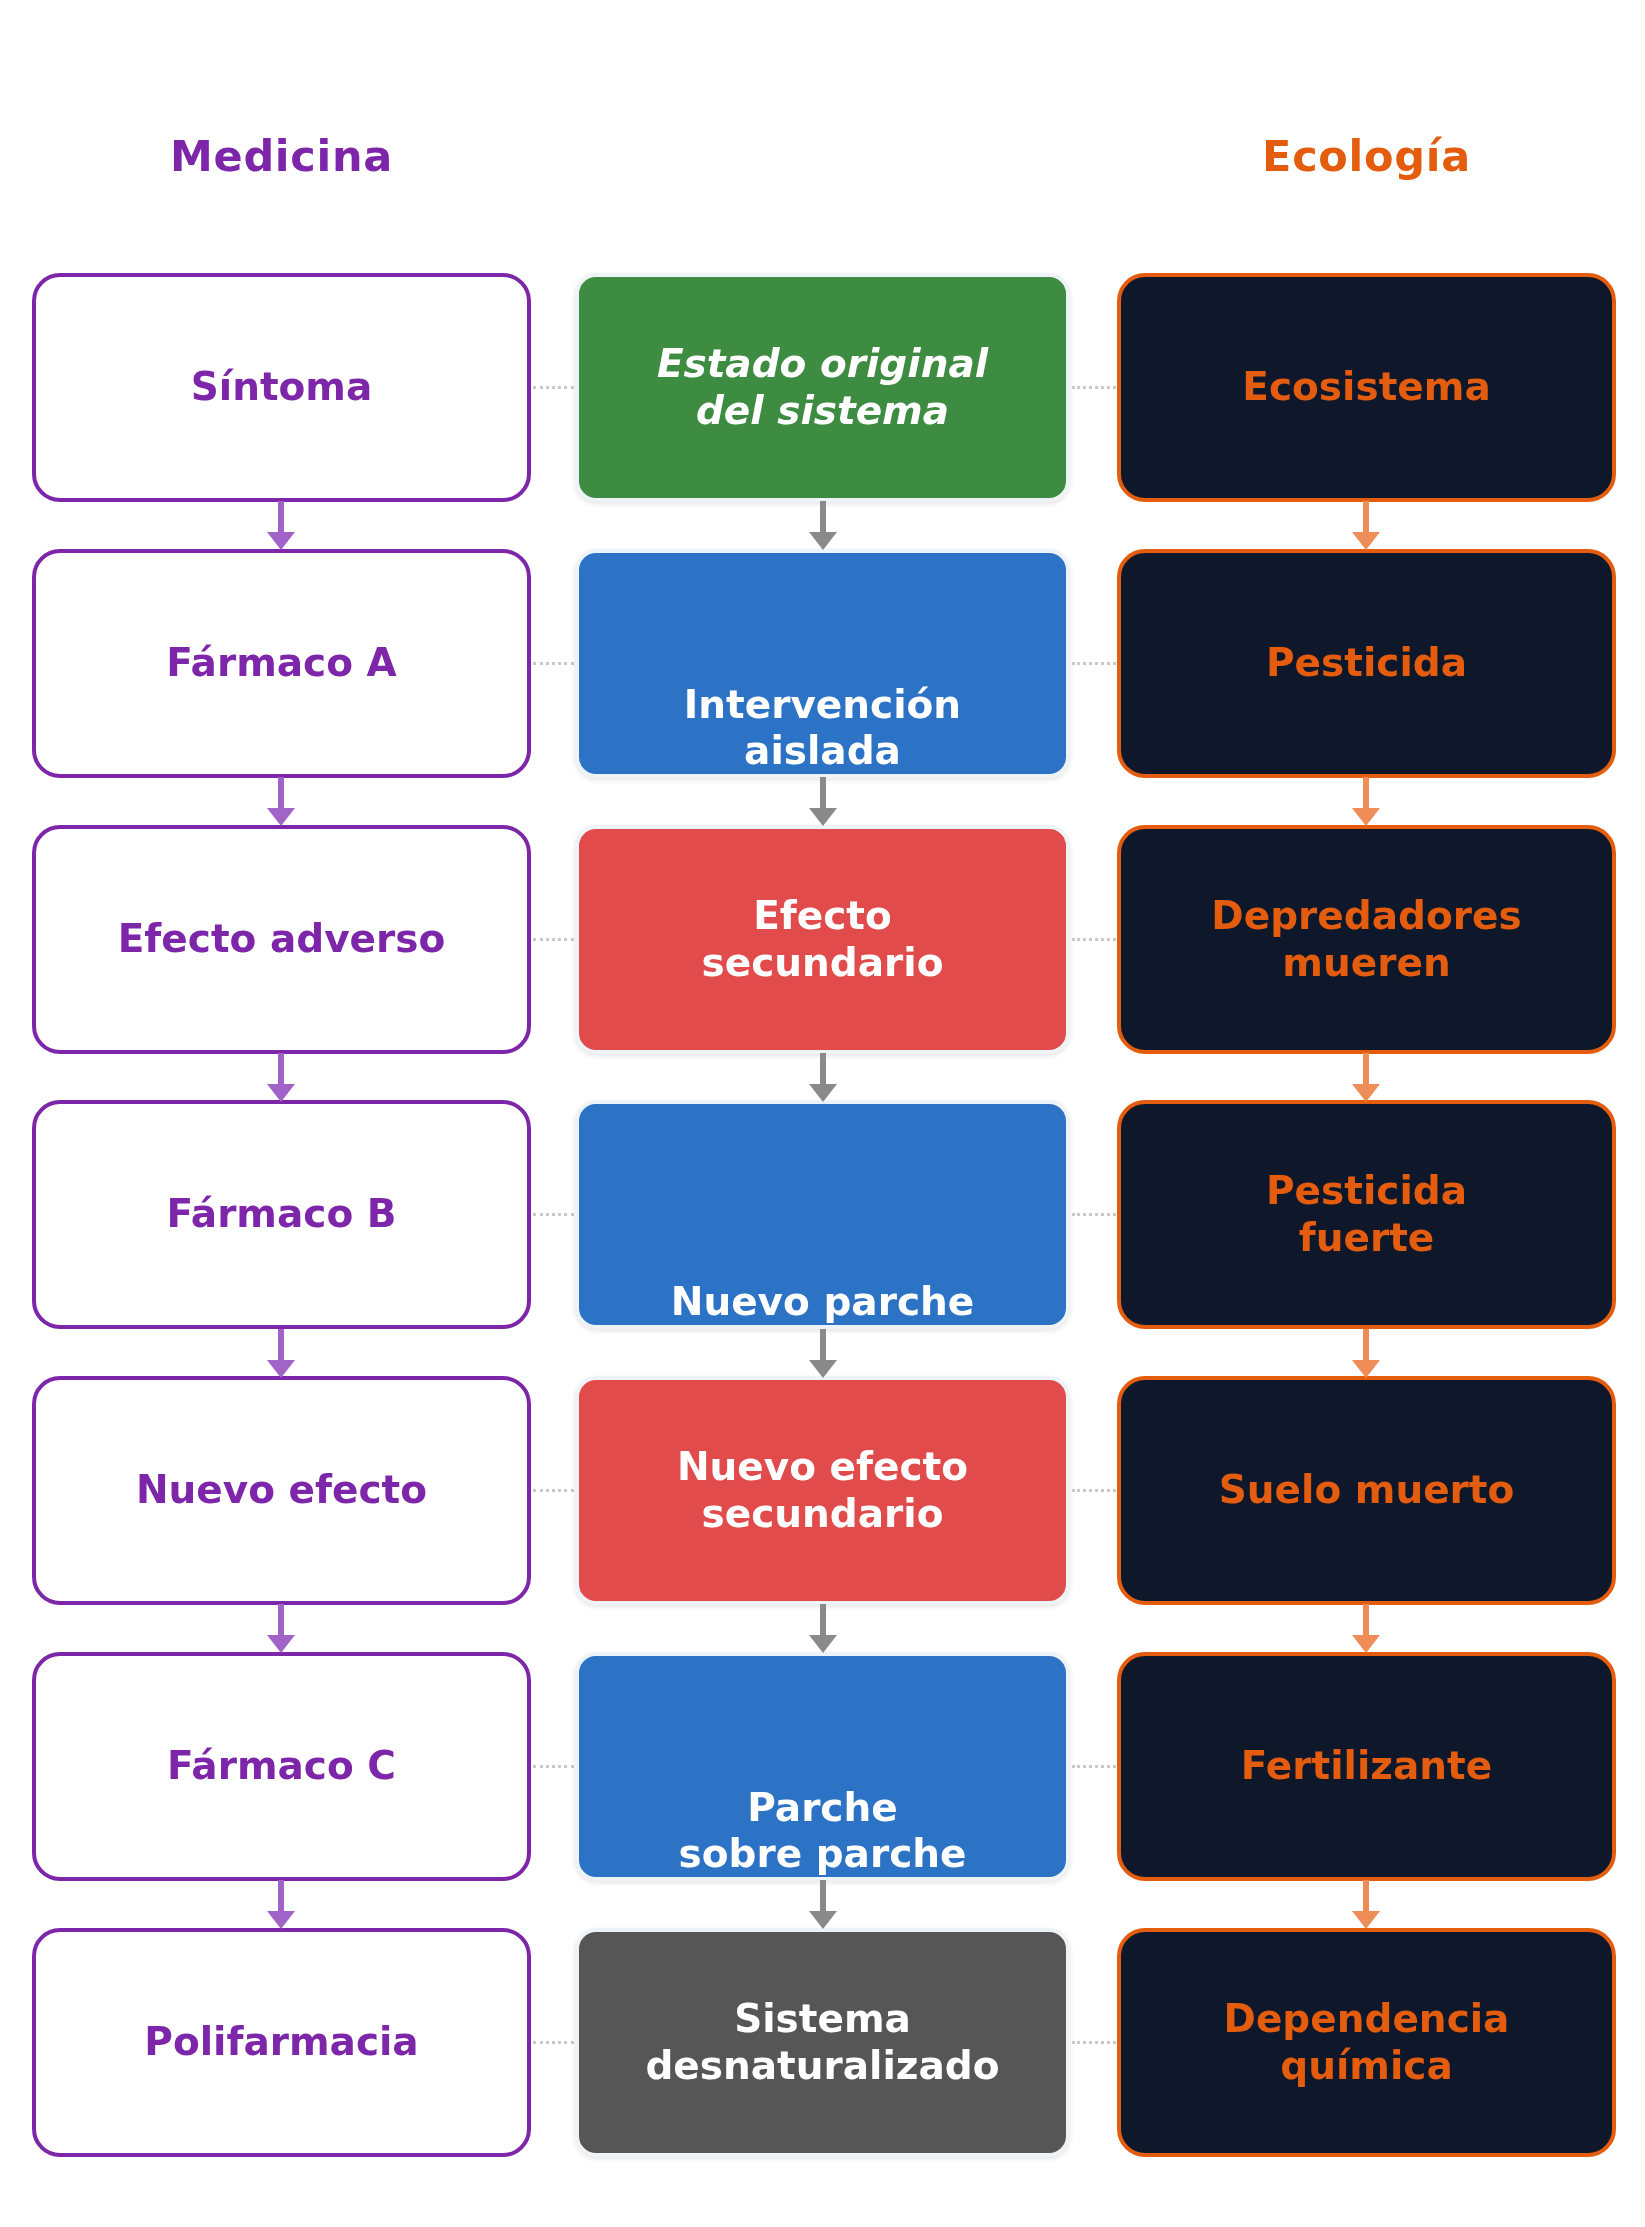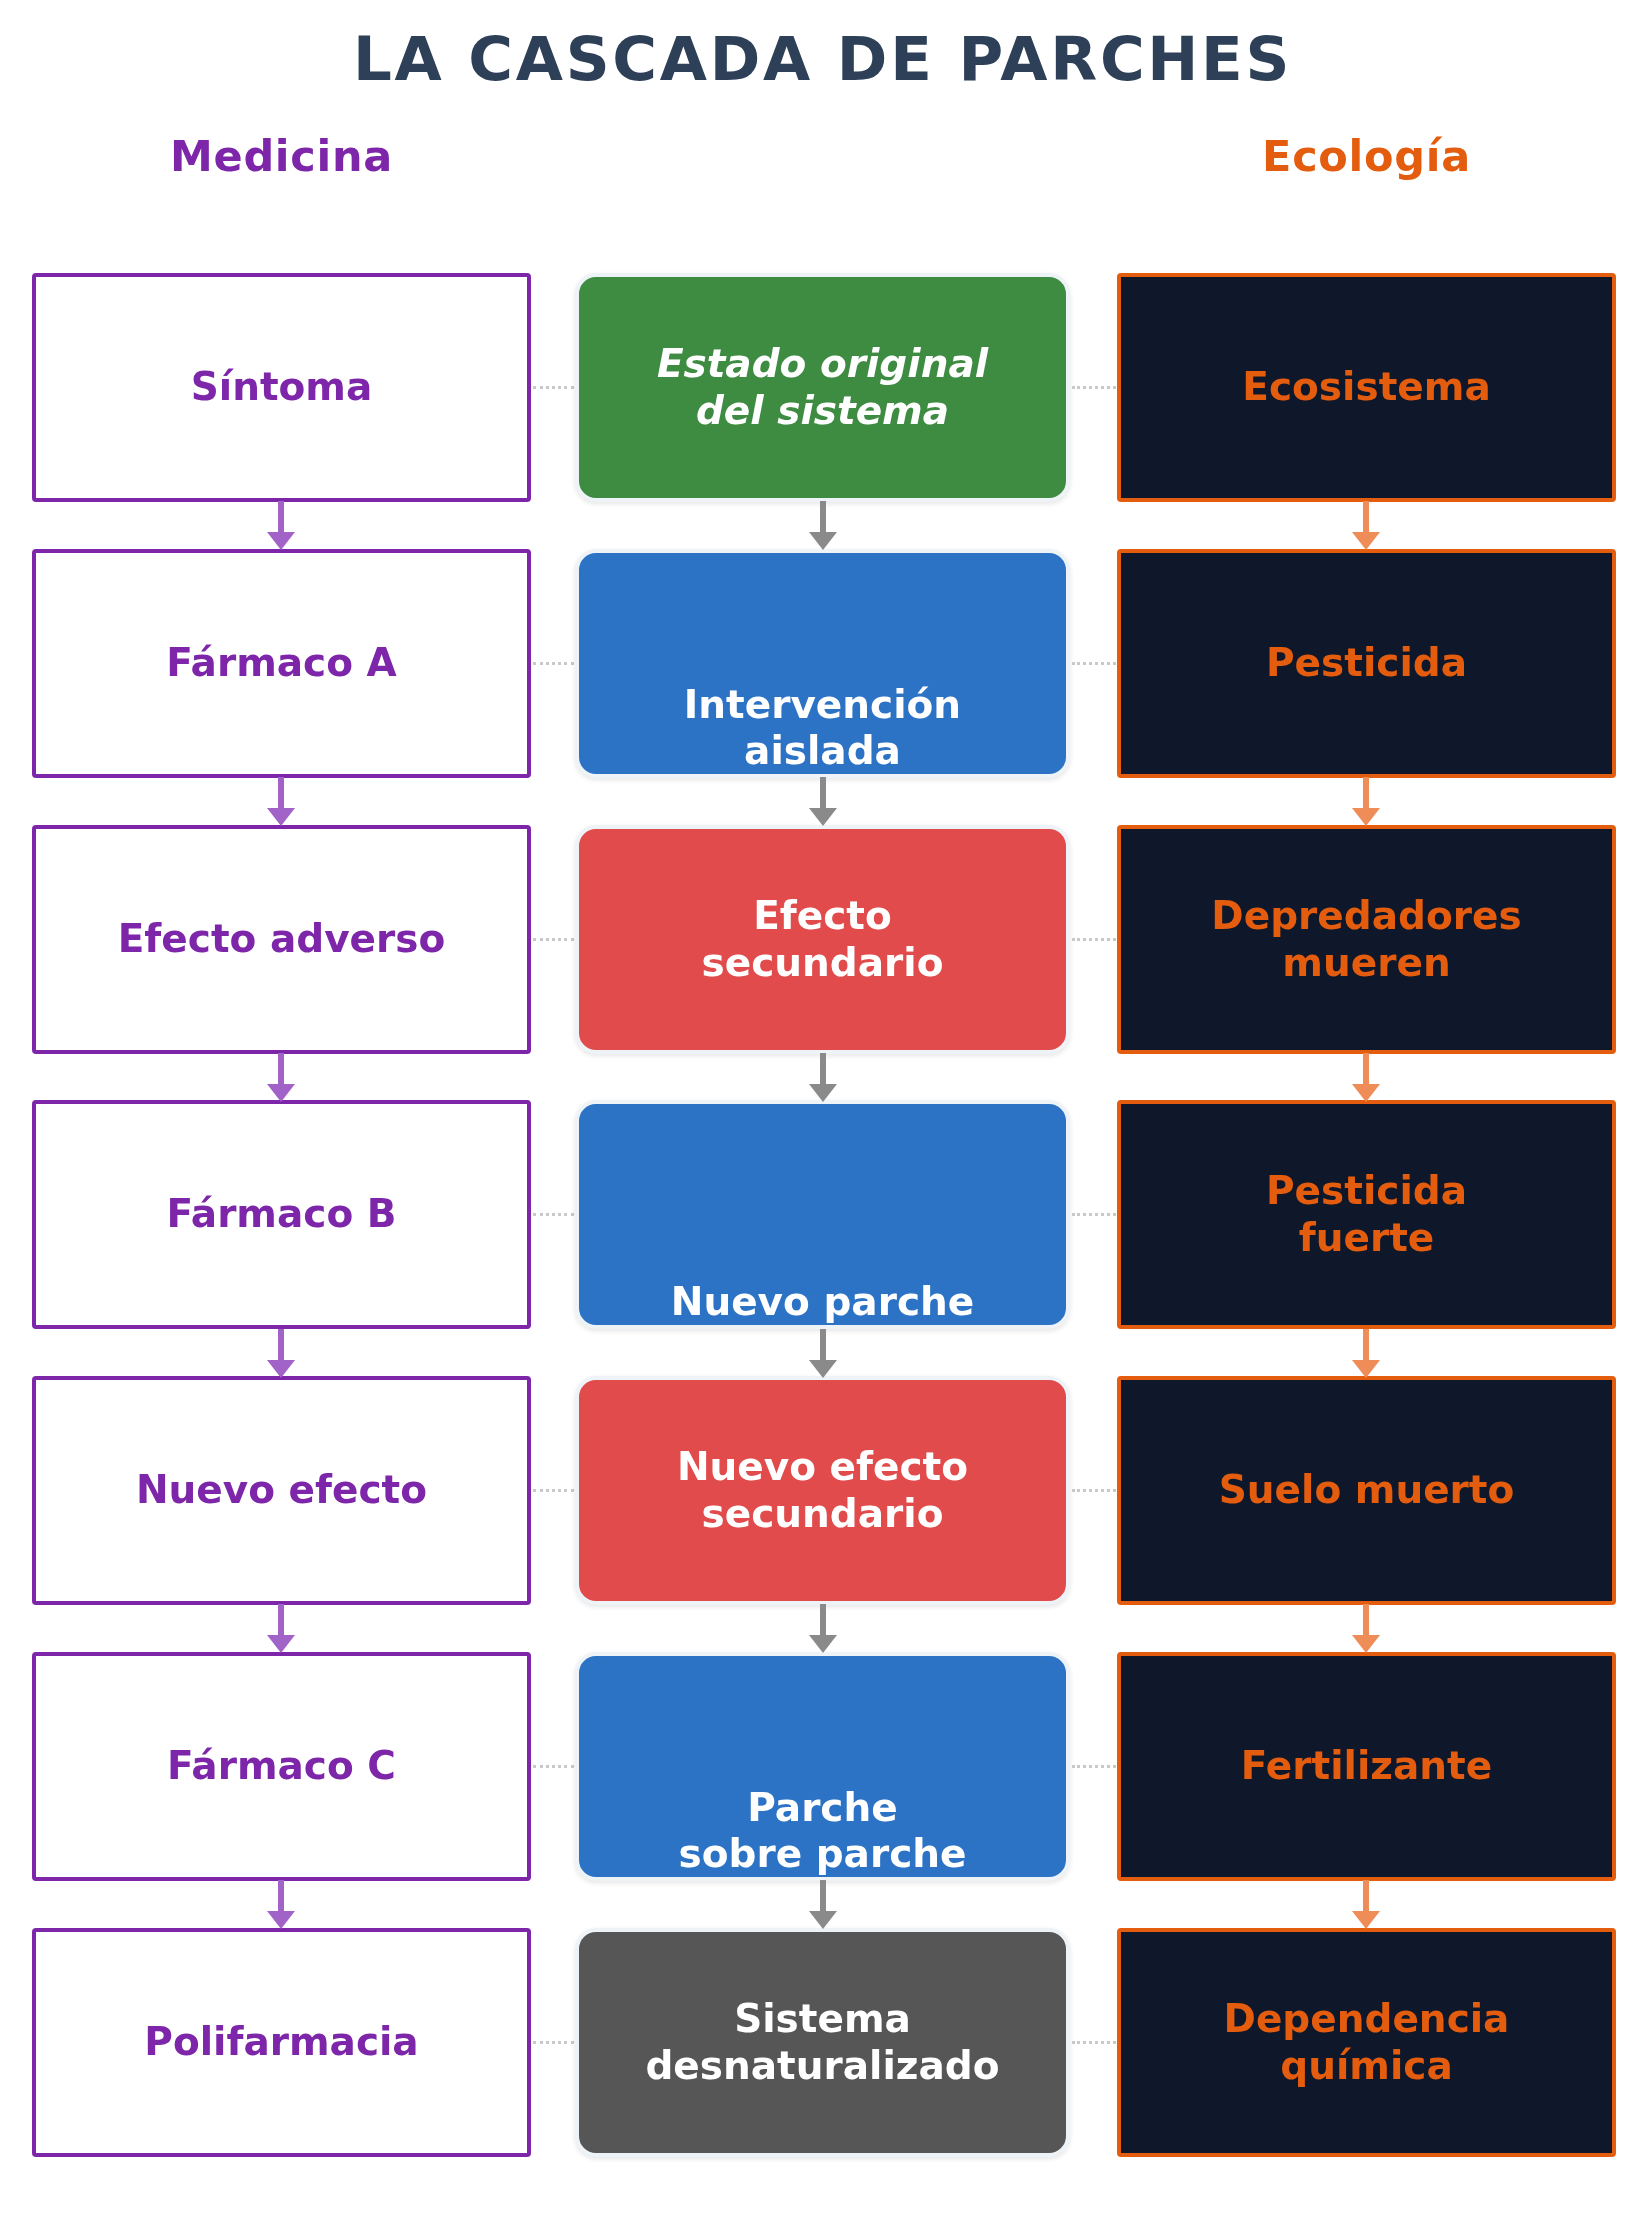--- a/index.html
+++ b/index.html
@@ -14,21 +14,21 @@
   }
   .col-header{
     position:absolute;top:126px;height:60px;
     display:flex;align-items:center;justify-content:center;
     font-size:43px;letter-spacing:0.7px;
   }
   .col-header.medicine{left:32px;width:499px;color:var(--medicine);}
   .col-header.ecology{left:1117px;width:499px;color:var(--ecology);}
   .row{position:absolute;left:0;width:1645px;height:229px;}
   .node{
-    position:absolute;top:0;height:229px;border-radius:4px;
+    position:absolute;top:0;height:229px;border-radius:28px;
     display:flex;align-items:center;justify-content:center;text-align:center;
     box-sizing:border-box;
   }
   .node .label{white-space:pre-line;line-height:1.18;font-size:39px;}
   .node.side-left{left:32px;width:499px;background:#ffffff;border:4.7px solid var(--medicine);color:var(--medicine);}
   .node.side-right{left:1117px;width:499px;background:#0f172a;border:4.7px solid var(--ecology);color:var(--ecology);}
   .node.mid{left:575px;width:495px;color:#ffffff;border:4.7px solid #eef3f7;border-radius:21px;box-shadow:0 2px 5.3px rgba(0,0,0,0.10);}
   .node.mid[data-color="green"]{background:var(--green);font-style:italic;}
   .node.mid[data-color="blue"]{background:var(--blue);align-items:flex-end;}
   .node.mid[data-color="red"]{background:var(--red);}
@@ -50,21 +50,20 @@
   .arrow.mid-a .shaft{background:var(--middle_arrow);}
   .arrow.mid-a .head{border-top-color:var(--middle_arrow);}
   .arrow.eco .shaft{background:var(--ecology_arrow);}
   .arrow.eco .head{border-top-color:var(--ecology_arrow);}
 </style>
 </head>
 <body>
 
 <div class="canvas">
 
-  <div class="title">LA CASCADA DE PARCHES</div>
 
   <div class="col-header medicine">Medicina</div>
   <div class="col-header ecology">Ecología</div>
 
   <div class="row" style="top:273px">
     <div class="node side-left">
       <span class="label">Síntoma</span>
     </div>
     <div class="connector c-left"></div>
     <div class="node mid" data-color="green">

